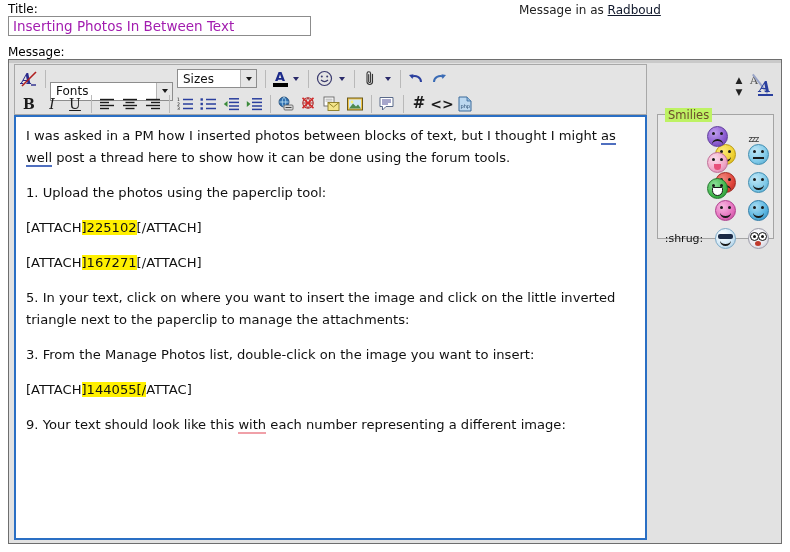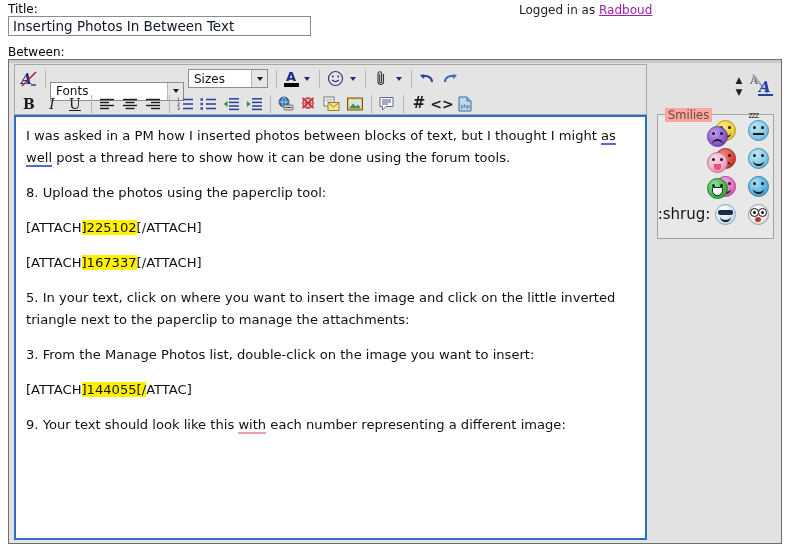--- a/index.html
+++ b/index.html
@@ -31,33 +31,33 @@
   }
   #title-input {
     position: absolute;
     left: 8px; top: 16px;
     width: 303px; height: 20px;
     box-sizing: border-box;
     border: 1px solid #8c8c8c;
     background: #ffffff;
     font-family: "DejaVu Sans", "Liberation Sans", sans-serif;
     font-size: 13.5px;
-    color: #0f172a;
+    color: #a21caf;
     padding: 1px 4px;
     outline: none;
   }
   #logged-in {
     position: absolute;
     left: 519px; top: 3px;
     font-size: 12px;
     color: #222;
     white-space: nowrap;
   }
   #logged-in a {
-    color: #a21caf;
+    color: #0f172a;
     text-decoration: underline;
   }
   #message-label {
     position: absolute;
     left: 8px; top: 45px;
     font-size: 12px;
   }
 
   
   #editor-panel {
@@ -161,21 +161,21 @@
     align-items: center;
     justify-content: center;
     flex: 0 0 auto;
   }
   .tb-combo .combo-btn::after {
     content: "";
     border-left: 3.5px solid transparent;
     border-right: 3.5px solid transparent;
     border-top: 4px solid #1a1a1a;
   }
-  #combo-fonts { width: 134px; margin-top: 25px; }
+  #combo-fonts { width: 123px; margin-top: 25px; }
   #combo-sizes { width: 80px; }
 
   
   .glyph-bold   { font-weight: bold; font-family: "DejaVu Serif","Liberation Serif",serif; font-size:14px; }
   .glyph-italic { font-style: italic; font-family: "DejaVu Serif","Liberation Serif",serif; font-size:14px; }
   .glyph-under  { text-decoration: underline; font-family: "DejaVu Serif","Liberation Serif",serif; font-size:14px; }
 
   .fontcolor-btn {
     width: 20px; height: 21px;
     display: flex; flex-direction: column;
@@ -274,28 +274,28 @@
     position: absolute;
     left: 648px; top: 54px;
     width: 117px; height: 125px;
     box-sizing: border-box;
     border: 1px solid #a4a4a4;
     background: #e8e8e8;
   }
   #smilies-legend {
     position: absolute;
     left: 656px; top: 48px;
-    background: #fca5a5;
+    background: #bef264;
     padding: 0 3px;
     font-size: 11.5px;
     color: #6b4b2a;
   }
   #smilies-grid {
     position: absolute;
-    left: 0; top: 4px;
+    left: 0; top: 28px;
     width: 100%;
     display: grid;
     grid-template-columns: 50px 33px 33px;
     row-gap: 6px;
     align-items: center;
     justify-items: center;
     padding-left: 1px;
     box-sizing: border-box;
   }
   .smiley {
@@ -352,39 +352,39 @@
   .smiley .omouth {
     position: absolute; left: 6px; top: 12px;
     width: 6px; height: 5px; background: #c0392b; border-radius: 50%;
   }
   .zzz {
     position: absolute; top: -8px; left: 1px;
     font-size: 8px; color: #333; letter-spacing: -1px;
     font-family: "DejaVu Sans","Liberation Sans",sans-serif;
   }
   .shrug-text {
-    font-size: 15px;
+    font-size: 11px;
     color: #111;
     font-family: "DejaVu Sans","Liberation Sans",sans-serif;
     white-space: nowrap;
     text-align: center;
   }
   .smiley-cell { position: relative; width: 22px; height: 22px;
     display:flex; align-items:center; justify-content:center; }
 </style>
 </head>
 <body>
 
 <div id="top-strip">
   <div id="title-label">Title:</div>
   <input id="title-input" type="text" value="Inserting Photos In Between Text" style="">
   <div id="logged-in">
-    <span>Logged in as </span><a href="#">Radboud</a>
+    <span>Message in as </span><a href="#">Radboud</a>
   </div>
-  <div id="message-label">Between:</div>
+  <div id="message-label">Message:</div>
 </div>
 
 <div id="editor-panel">
   <div id="panel-topbar"></div>
 
   <div id="toolbar">
 
     <div class="tb-row" id="tb-row1">
 
       <div class="tb-btn">
@@ -614,23 +614,23 @@
       <span class="small-a">A</span>
       <span class="slash"></span>
       <span class="big-a">A</span>
       <span class="uline"></span>
     </div>
   </div>
 
   <div id="doc-wrap">
     <div id="doc" contenteditable="false" style="">
         <p><span>I was asked in a PM how I inserted photos between blocks of text, but I thought I might </span><span class="sp-blue">as well</span><span> post a thread here to show how it can be done using the forum tools.</span></p>
-        <p><span>8. Upload the photos using the paperclip tool:</span></p>
+        <p><span>1. Upload the photos using the paperclip tool:</span></p>
         <p><span>[ATTACH</span><span class="hl">]225102</span><span>[/ATTACH]</span></p>
-        <p><span>[ATTACH</span><span class="hl">]167337</span><span>[/ATTACH]</span></p>
+        <p><span>[ATTACH</span><span class="hl">]167271</span><span>[/ATTACH]</span></p>
         <p><span>5. In your text, click on where you want to insert the image and click on the little inverted triangle next to the paperclip to manage the attachments:</span></p>
         <p><span>3. From the Manage Photos list, double-click on the image you want to insert:</span></p>
         <p><span>[ATTACH</span><span class="hl">]144055[/</span><span>ATTAC]</span></p>
         <p><span>9. Your text should look like this </span><span class="sp-red">with</span><span> each number representing a different image:</span></p>
       </div>
   </div>
 
   <div id="smilies-box">
     <div id="smilies-grid">
 

